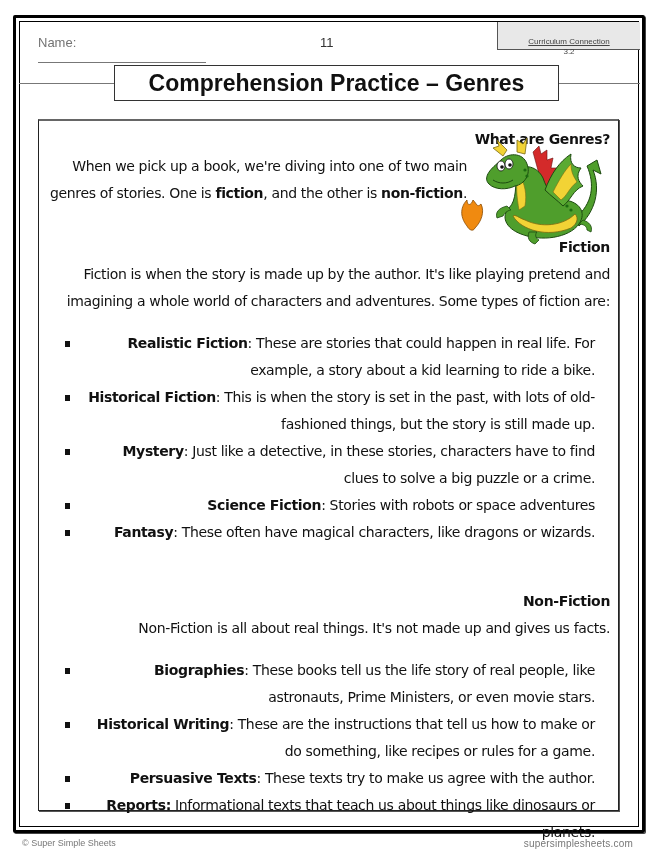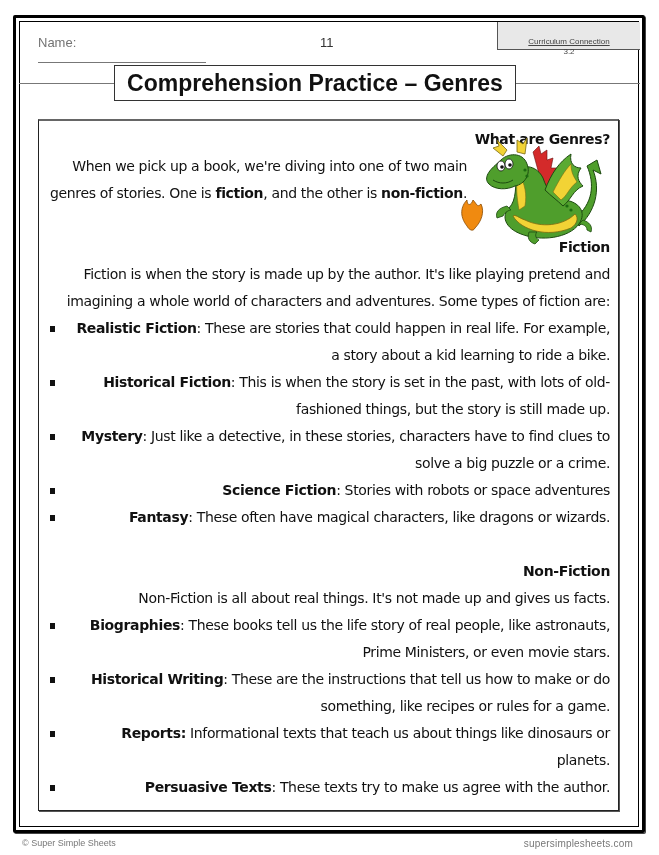--- a/index.html
+++ b/index.html
@@ -89,21 +89,21 @@
       left: 19px;
       right: 19px;
       top: 83px;
       height: 0;
       border-top: 1px solid #777;
     }
     .title-box {
       position: absolute;
       left: 114px;
       top: 65px;
-      width: 402px;
+      width: 445px;
       height: 36px;
       box-sizing: border-box;
       border: 1px solid #333;
       background: #fff;
       text-align: center;
       font-family: "Liberation Sans", sans-serif;
       font-weight: bold;
       font-size: 23px;
       line-height: 34px;
       color: #111;
@@ -140,21 +140,21 @@
       font-weight: bold;
     }
     .blank {
       height: 27px;
     }
     .intro-text {
       width: 420px;
     }
     ul.bullets {
       list-style: none;
-      margin: 0;
+      margin: 15px;
       padding: 0;
     }
     ul.bullets li {
       position: relative;
       padding-left: 25px;
     }
     .bullet-square {
       position: absolute;
       left: 3px;
       top: 11px;
@@ -228,22 +228,22 @@
       <li><span class="bullet-square"></span><span class="term">Science Fiction</span><span>:</span><span> Stories with robots or space adventures</span></li>
       <li><span class="bullet-square"></span><span class="term">Fantasy</span><span>:</span><span> These often have magical characters, like dragons or wizards.</span></li>
     </ul>
     <div class="blank"></div>
 
     <p class="heading">Non-Fiction</p>
     <p>Non-Fiction is all about real things. It's not made up and gives us facts.</p>
     <ul class="bullets">
       <li><span class="bullet-square"></span><span class="term">Biographies</span><span>:</span><span> These books tell us the life story of real people, like astronauts, Prime Ministers, or even movie stars.</span></li>
       <li><span class="bullet-square"></span><span class="term">Historical Writing</span><span>:</span><span> These are the instructions that tell us how to make or do something, like recipes or rules for a game.</span></li>
+      <li><span class="bullet-square"></span><span class="term">Persuasive Texts</span><span>:</span><span> These texts try to make us agree with the author.</span></li>
       <li><span class="bullet-square"></span><span class="term">Reports:</span><span></span><span> Informational texts that teach us about things like dinosaurs or planets.</span></li>
-      <li><span class="bullet-square"></span><span class="term">Persuasive Texts</span><span>:</span><span> These texts try to make us agree with the author.</span></li>
     </ul>
   </div>
 </div>
 
 <svg class="dragon" viewBox="0 0 155 112" xmlns="http://www.w3.org/2000/svg">
 
   <path d="M12 92 C4 82 6 72 12 66 C12 72 16 72 18 66 C22 70 22 74 26 70 C30 78 26 88 20 94 C18 98 14 96 12 92 Z" fill="#f08a10" stroke="#8a4a00" stroke-width="0.8"></path>
 
   <path d="M120 84 C138 70 140 50 132 32 L142 26 L146 40 L138 36 C146 56 140 78 124 92 Z" fill="#4f9e2c" stroke="#1d4a10" stroke-width="1"></path>
 

